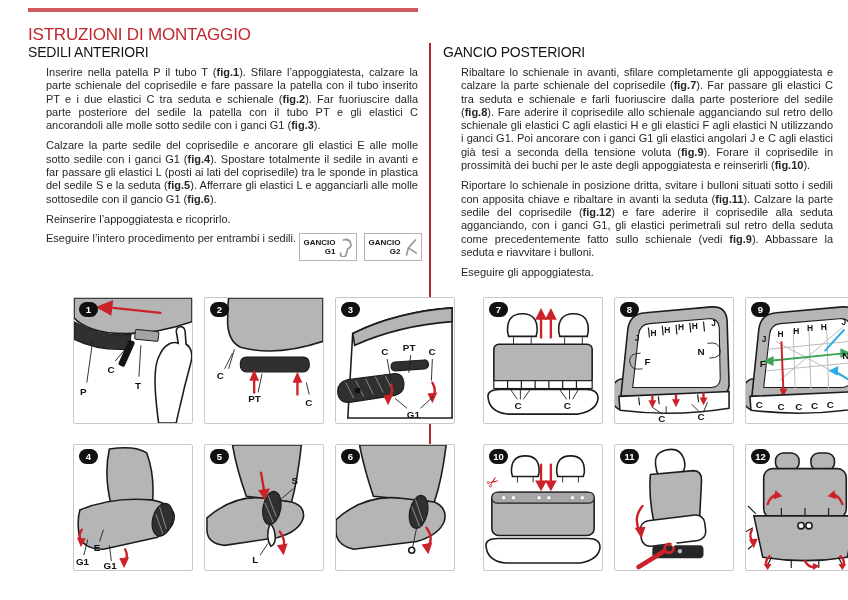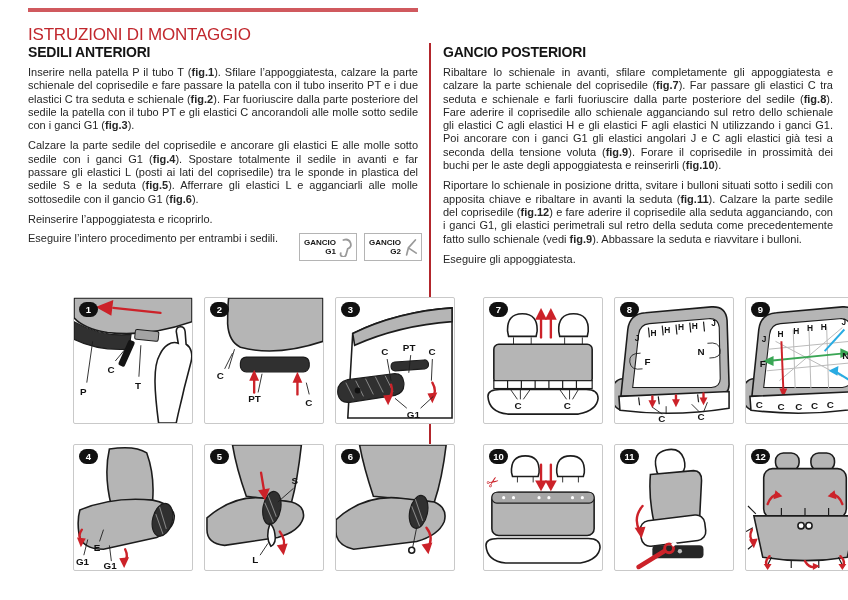--- a/index.html
+++ b/index.html
@@ -9,27 +9,27 @@
   }
   .top-rule{position:absolute;left:28px;top:8px;width:390px;height:4px;background:#d0595e;}
   .page-title{
     position:absolute;left:28px;top:25px;margin:0;
     font-size:17px;font-weight:normal;color:#c1272d;letter-spacing:-0.2px;
   }
   .divider{position:absolute;left:429px;top:43px;width:2px;height:525px;background:#b2262c;}
   .col{position:absolute;top:44px;width:390px;}
   .col.left{left:28px;}
   .col.right{left:443px;}
-  .col h2{margin:0 0 6px 0;font-size:14px;font-weight:bold;color:#141414;letter-spacing:-0.2px;}
-  .col p{margin:0 0 7px 0;font-size:11px;line-height:13.3px;text-align:justify;color:#262626;}
+  .col h2{margin:0 0 6px 0;font-size:14px;font-weight:normal;color:#141414;letter-spacing:-0.2px;}
+  .col p{margin:0 0 7px 18px;font-size:11px;line-height:13.3px;text-align:justify;color:#262626;}
   .col p.short{text-align:left;margin-bottom:6px;}
   .hooks{position:absolute;left:299px;top:233px;display:flex;gap:7px;}
   .hookbox{
     width:58px;height:28px;border:1px solid #b4b4b4;background:#fff;
-    display:flex;align-items:center;justify-content:flex-end;gap:3px;padding:0 3px;box-sizing:border-box;
+    display:flex;align-items:center;justify-content:center;gap:3px;padding:0 3px;box-sizing:border-box;
   }
   .hooktext{text-align:right;font-size:8px;font-weight:bold;line-height:9px;color:#141414;}
   .panel{
     position:absolute;width:120px;height:127px;background:#fff;
     border:1px solid #c9c9c9;border-radius:2px;box-sizing:border-box;
   }
   .panel svg{width:100%;height:100%;display:block;}
   .badge{
     position:absolute;top:4px;left:5px;min-width:15px;height:15px;padding:0 2px;
     background:#101010;color:#fff;border-radius:9px;z-index:2;

